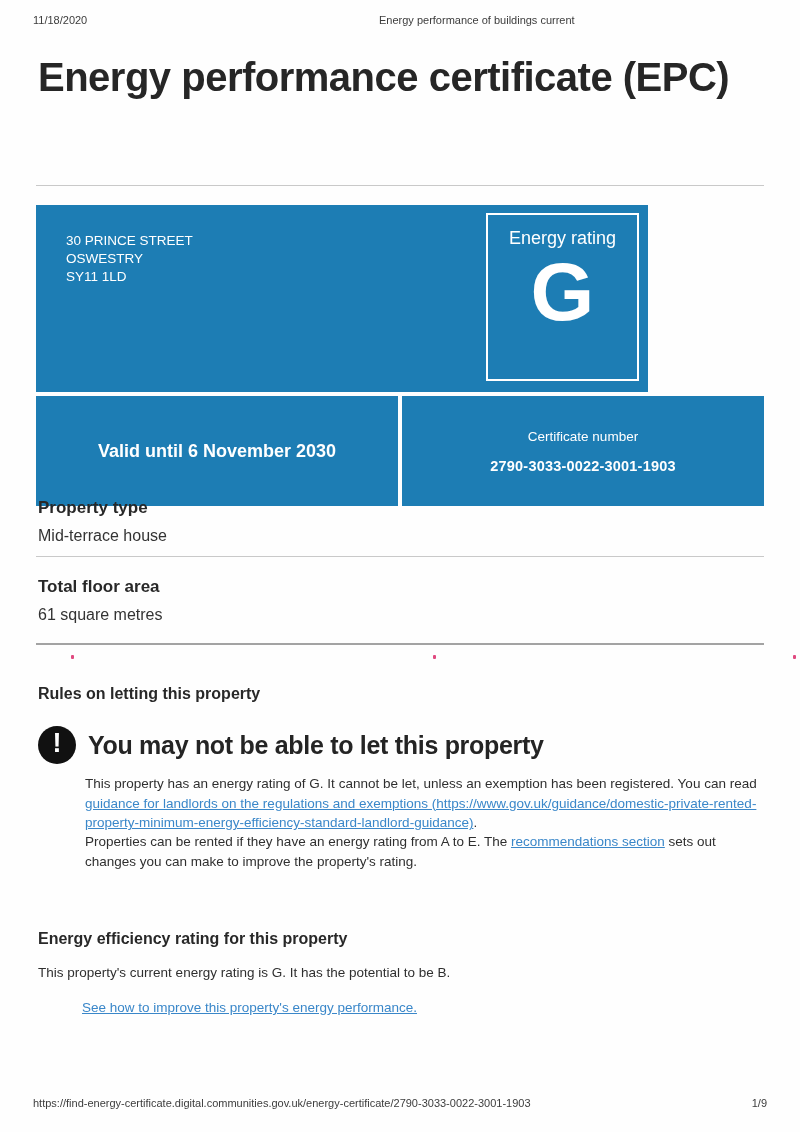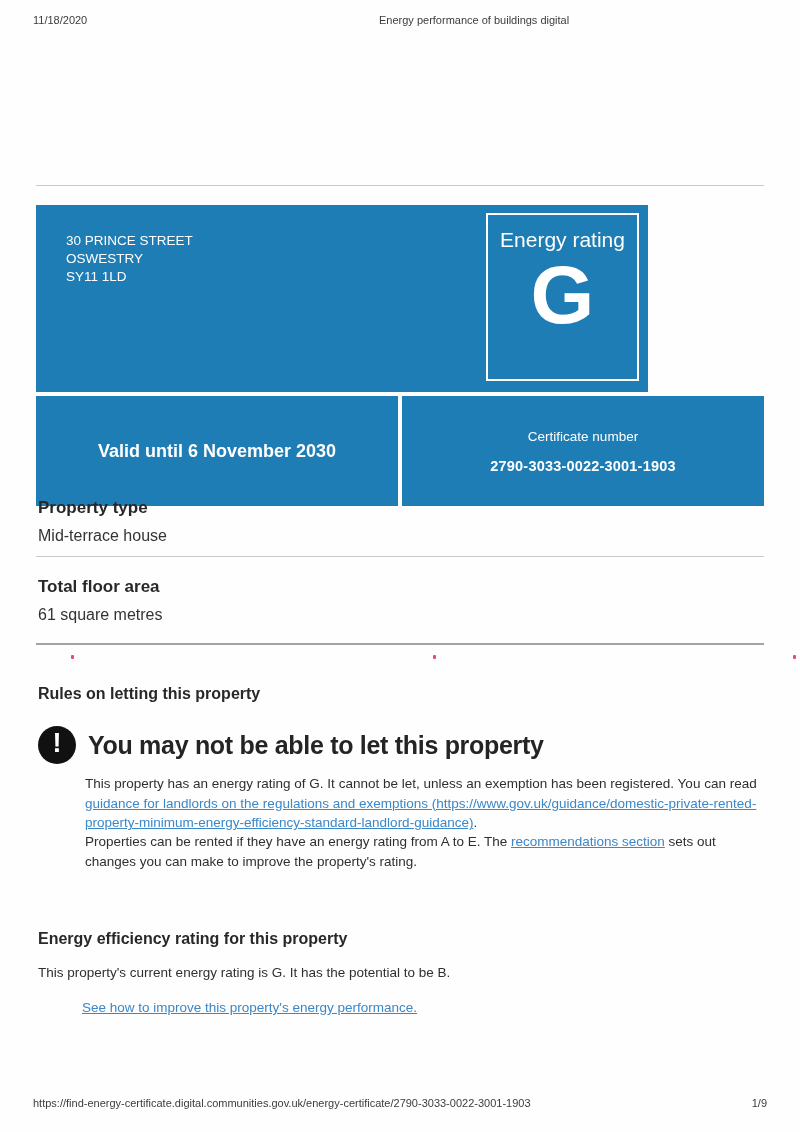--- a/index.html
+++ b/index.html
@@ -38,21 +38,21 @@
   
   .banner-top {
     position: absolute; top: 205px; left: 36px; width: 612px; height: 187px;
     background: #1d7db4; color: #ffffff;
   }
   .address { position: absolute; top: 27px; left: 30px; font-size: 13.5px; line-height: 1.32; font-weight: 400; }
   .rating-box {
     position: absolute; top: 8px; right: 9px; width: 153px; height: 168px;
     border: 2px solid #ffffff; text-align: center;
   }
-  .rating-box .rating-label { margin-top: 13px; font-size: 21px; font-weight: 400; }
+  .rating-box .rating-label { margin-top: 13px; font-size: 18px; font-weight: 400; }
   .rating-box .rating-value { margin-top: 4px; font-size: 82px; font-weight: bold; line-height: 0.95; }
 
   .banner-cell {
     position: absolute; top: 396px; height: 110px; width: 362px;
     background: #1d7db4; color: #ffffff;
     display: flex; align-items: center; justify-content: center; flex-direction: column;
   }
   .banner-cell-left { left: 36px; }
   .banner-cell-right { left: 402px; }
   .valid-until { font-size: 18px; font-weight: bold; }
@@ -94,23 +94,24 @@
   .efficiency-summary { position: absolute; top: 965px; left: 38px; width: 700px; font-size: 13.5px; color: #2f2f2f; }
   .improve-link { position: absolute; top: 1000px; left: 38px; font-size: 13.5px; margin-left: 44px; }
 </style>
 </head>
 <body>
 
 <div class="page">
 
   <div class="doc-header">
     <span class="date">11/18/2020</span>
-    <span class="register-title">Energy performance of buildings digital</span>
+    <span class="register-title">Energy performance of buildings current</span>
   </div>
 
+  <h1 class="main-title">Energy performance certificate (EPC)</h1>
 
   <div class="rule rule-1"></div>
 
   <div class="banner-top">
     <div class="address">
       <div>30 PRINCE STREET</div>
       <div>OSWESTRY</div>
       <div>SY11 1LD</div>
     </div>
     <div class="rating-box">

